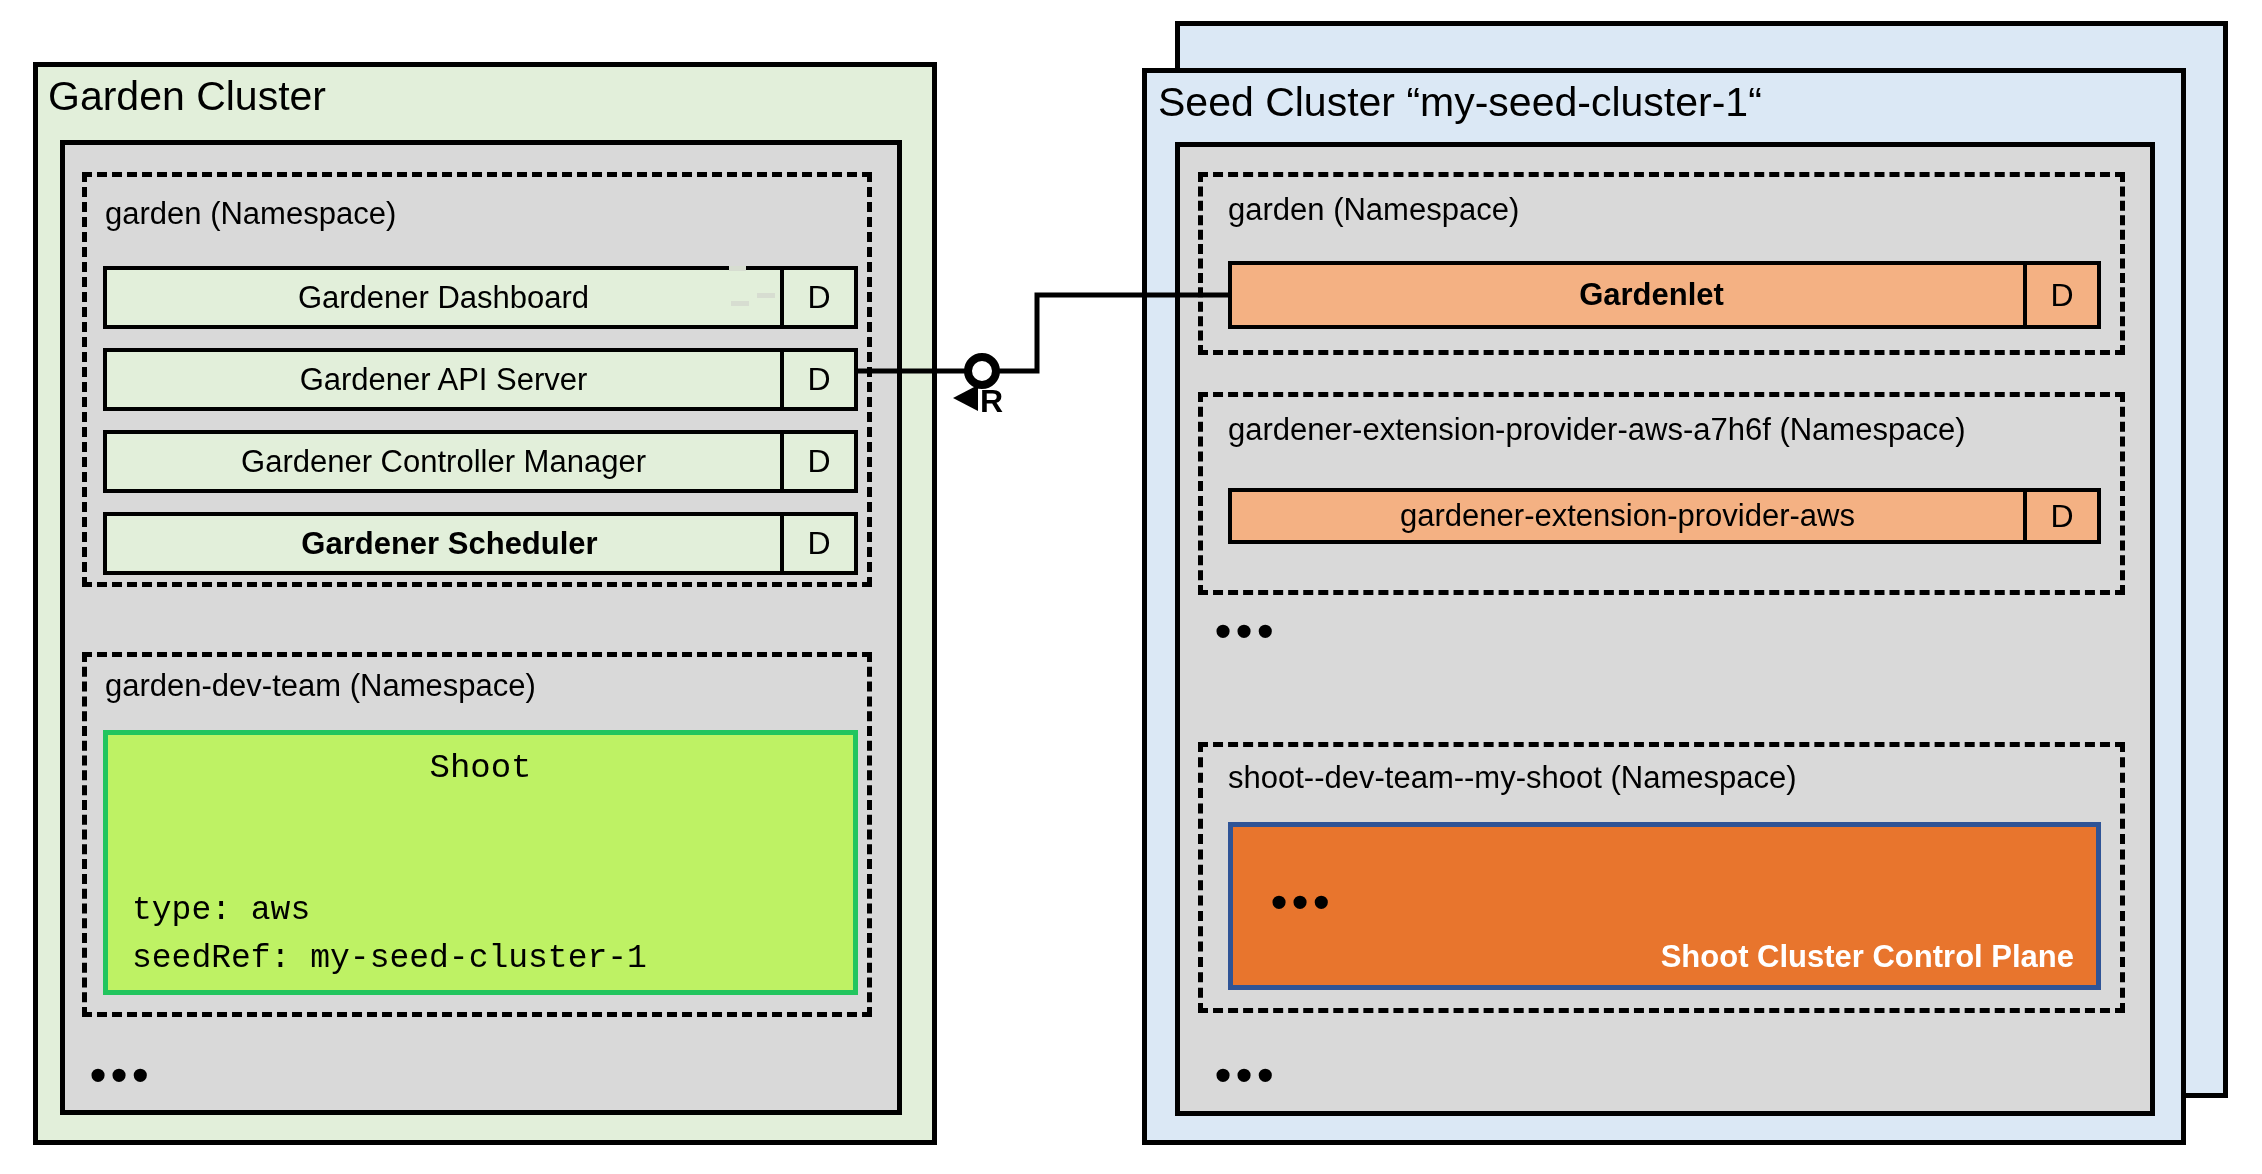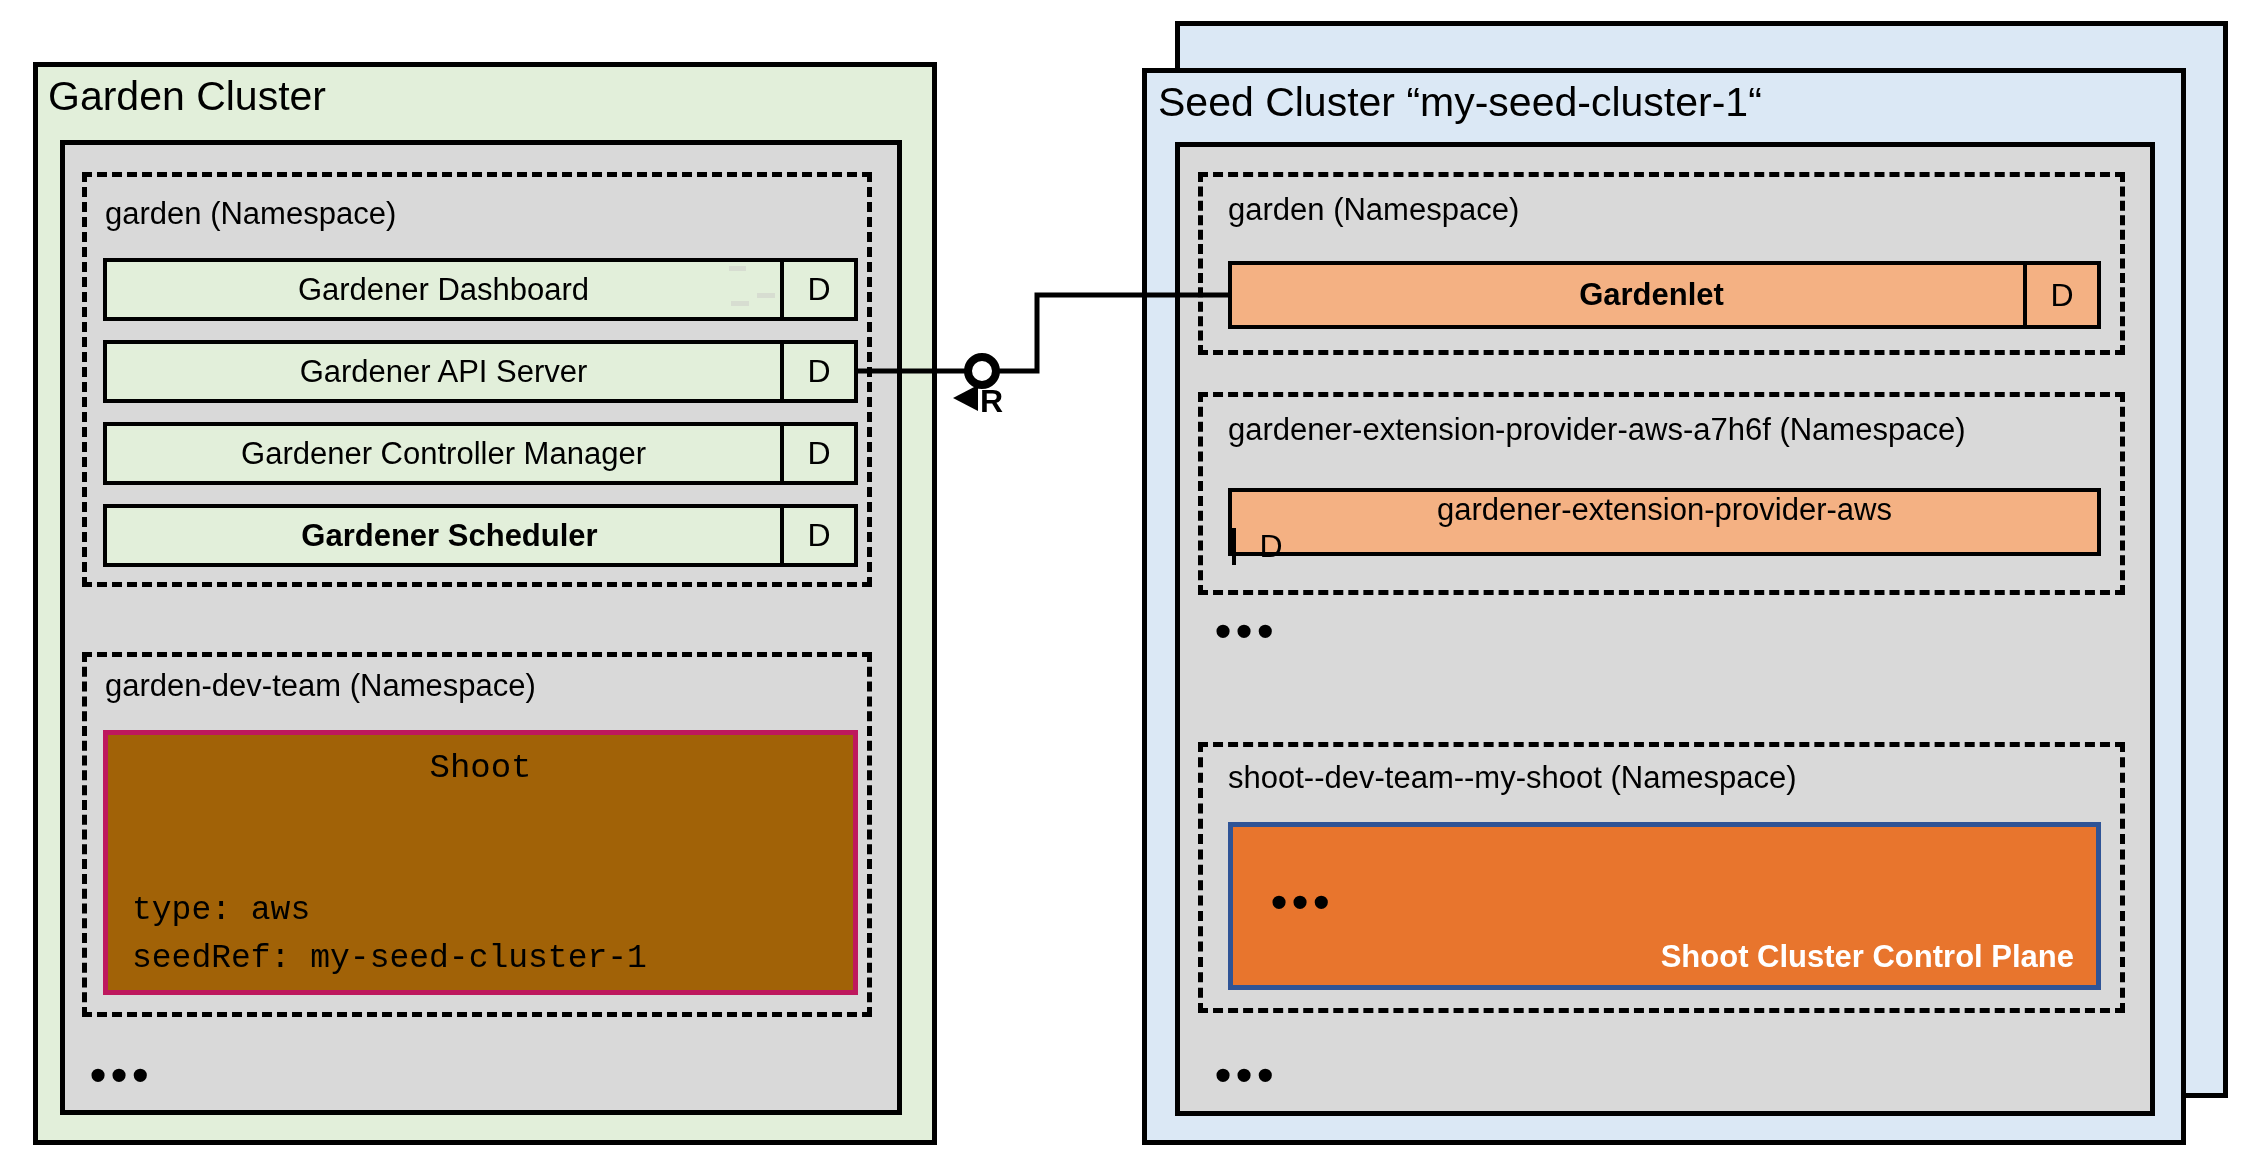--- a/index.html
+++ b/index.html
@@ -12,30 +12,30 @@
   .card-green{background:#e2efda;}
   .card-blue{background:#dbe8f5;}
   .inner-gray{background:#d9d9d9;border:5px solid #000;}
   .ns-dashed{border:5px dashed #000;}
 
   .cluster-title{font-size:41px;line-height:48px;font-weight:400;white-space:nowrap;}
   .ns-label{font-size:31px;font-weight:400;white-space:nowrap;}
 
   
   .row{display:flex;border:4px solid #000;}
-  .row-green{background:#e2efda;}
+  .row-green{background:#e2efda;margin-top:8px;}
   .row-orange{background:#f4b183;}
   .row-label{flex:1;display:flex;align-items:center;justify-content:center;
              font-size:31px;white-space:nowrap;}
   .row-label.bold{font-weight:700;}
   .row-badge{width:70px;border-left:4px solid #000;display:flex;align-items:center;
              justify-content:center;font-size:32px;}
 
   
-  .shoot-box{background:#a16207;border:5px solid #be185d;}
+  .shoot-box{background:#bef264;border:5px solid #22c55e;}
   .mono{font-family:"Liberation Mono", monospace;}
   .shoot-kind{font-size:34px;text-align:center;margin-top:14px;}
   .shoot-name{font-size:33px;text-align:center;margin-top:10px;}
   .shoot-spec{font-size:33px;line-height:48px;margin-left:24px;}
 
   .dots{font-size:46px;font-weight:700;letter-spacing:5px;line-height:46px;}
 
   
   .control-plane{background:#e8752d;border:5px solid #2f5496;}
   .cp-label{position:absolute;right:22px;bottom:10px;color:#ffffff;
@@ -101,21 +101,21 @@
   <div class="abs ns-label" style="left:1228px;top:192px;">garden (Namespace)</div>
 
   <div class="abs row row-orange" style="left:1228px;top:261px;width:873px;height:68px;padding-left:48px;">
     <div class="row-label bold">Gardenlet</div>
     <div class="row-badge">D</div>
   </div>
 
   <div class="abs ns-dashed" style="left:1198px;top:392px;width:927px;height:203px;"></div>
   <div class="abs ns-label" style="left:1228px;top:412px;">gardener-extension-provider-aws-a7h6f (Namespace)</div>
 
-  <div class="abs row row-orange" style="left:1228px;top:488px;width:873px;height:68px;flex-direction:column;">
+  <div class="abs row row-orange" style="left:1228px;top:488px;width:873px;height:56px;">
     <div class="row-label">gardener-extension-provider-aws</div>
     <div class="row-badge">D</div>
   </div>
 
   <div class="abs dots" style="left:1215px;top:608px;">•••</div>
 
   <div class="abs ns-dashed" style="left:1198px;top:742px;width:927px;height:271px;"></div>
   <div class="abs ns-label" style="left:1228px;top:760px;">shoot--dev-team--my-shoot (Namespace)</div>
 
   <div class="abs control-plane" style="left:1228px;top:822px;width:873px;height:168px;">

